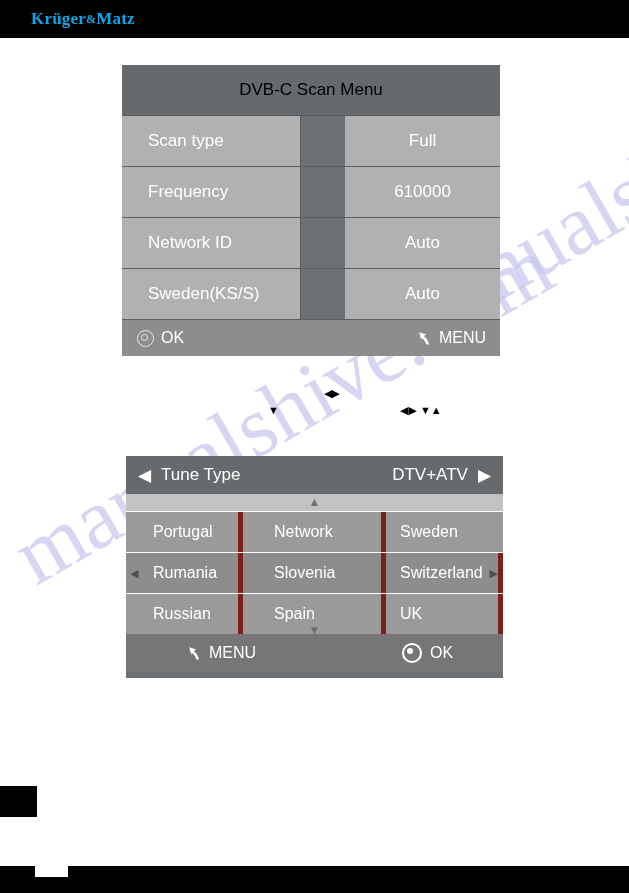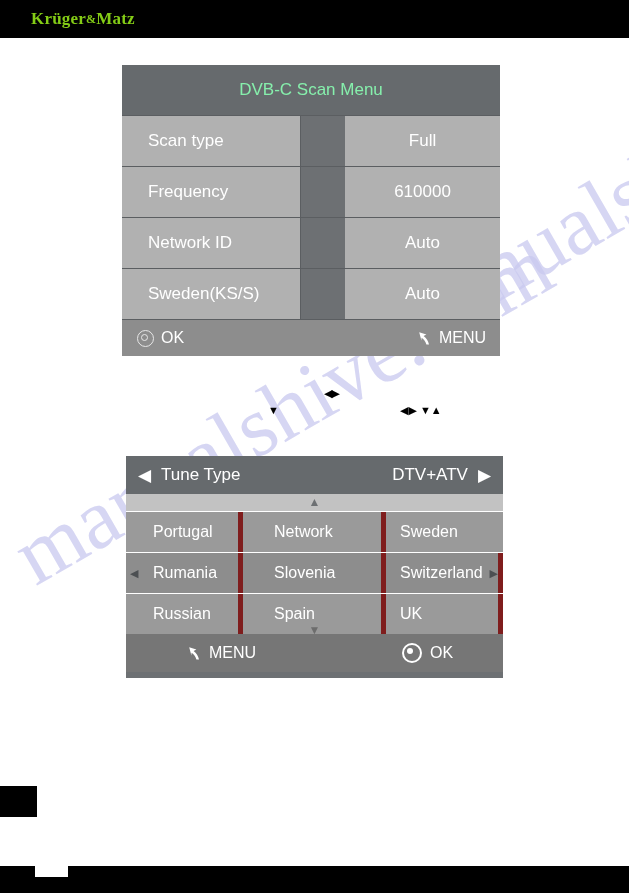--- a/index.html
+++ b/index.html
@@ -19,21 +19,21 @@
   
   .top-bar {
     position: absolute;
     left: 0; top: 0;
     width: 629px; height: 38px;
     background: #000000;
   }
   .brand {
     position: absolute;
     left: 31px; top: 9px;
-    color: #84cc16;
+    color: #0ea5e9;
     font-family: "Liberation Serif", serif;
     font-size: 17px;
     font-weight: 700;
     letter-spacing: 0.2px;
     white-space: nowrap;
     text-align: center;
   }
   .brand .amp { font-size: 12px; vertical-align: 1px; }
 
   .corner-block {
@@ -80,21 +80,21 @@
     position: absolute;
     box-sizing: border-box;
     color: #ffffff;
     background: #6d7073;
   }
   .osd-title {
     display: flex;
     align-items: center;
     justify-content: center;
     background: #666a6d;
-    color: #86efac;
+    color: #000000;
     font-size: 17px;
     height: 50px;
   }
   .row {
     display: flex;
     height: 50px;
     border-top: 1px solid #5b5e61;
     gap: 44px;
   }
   .cell {

